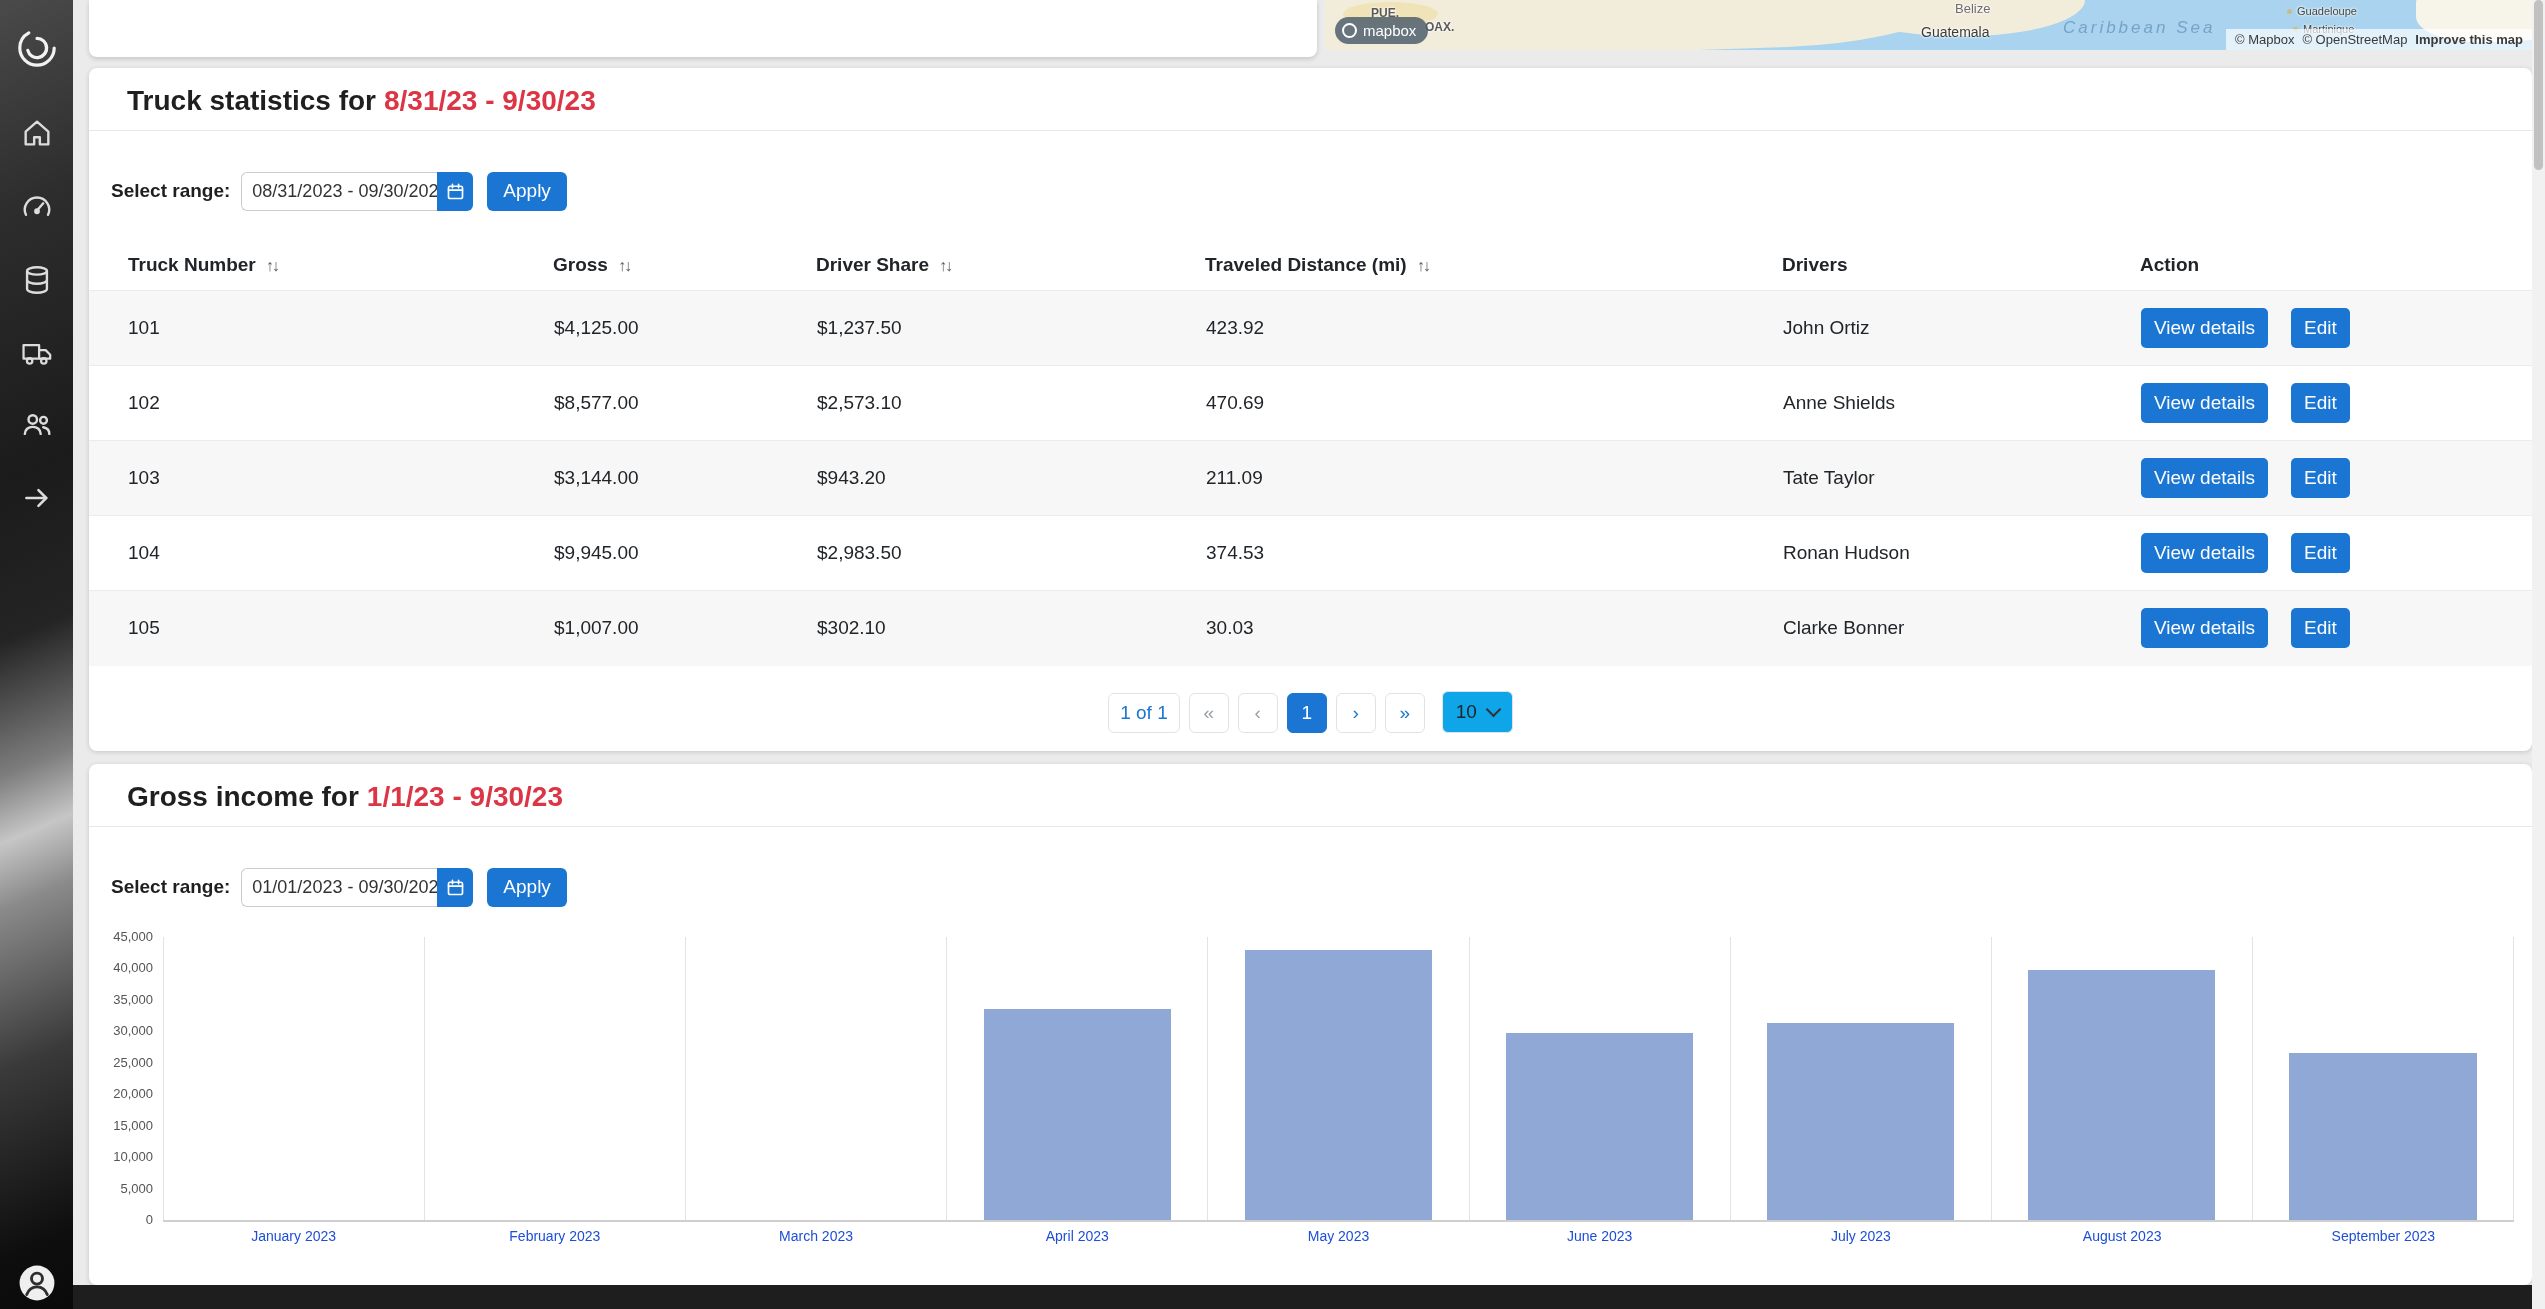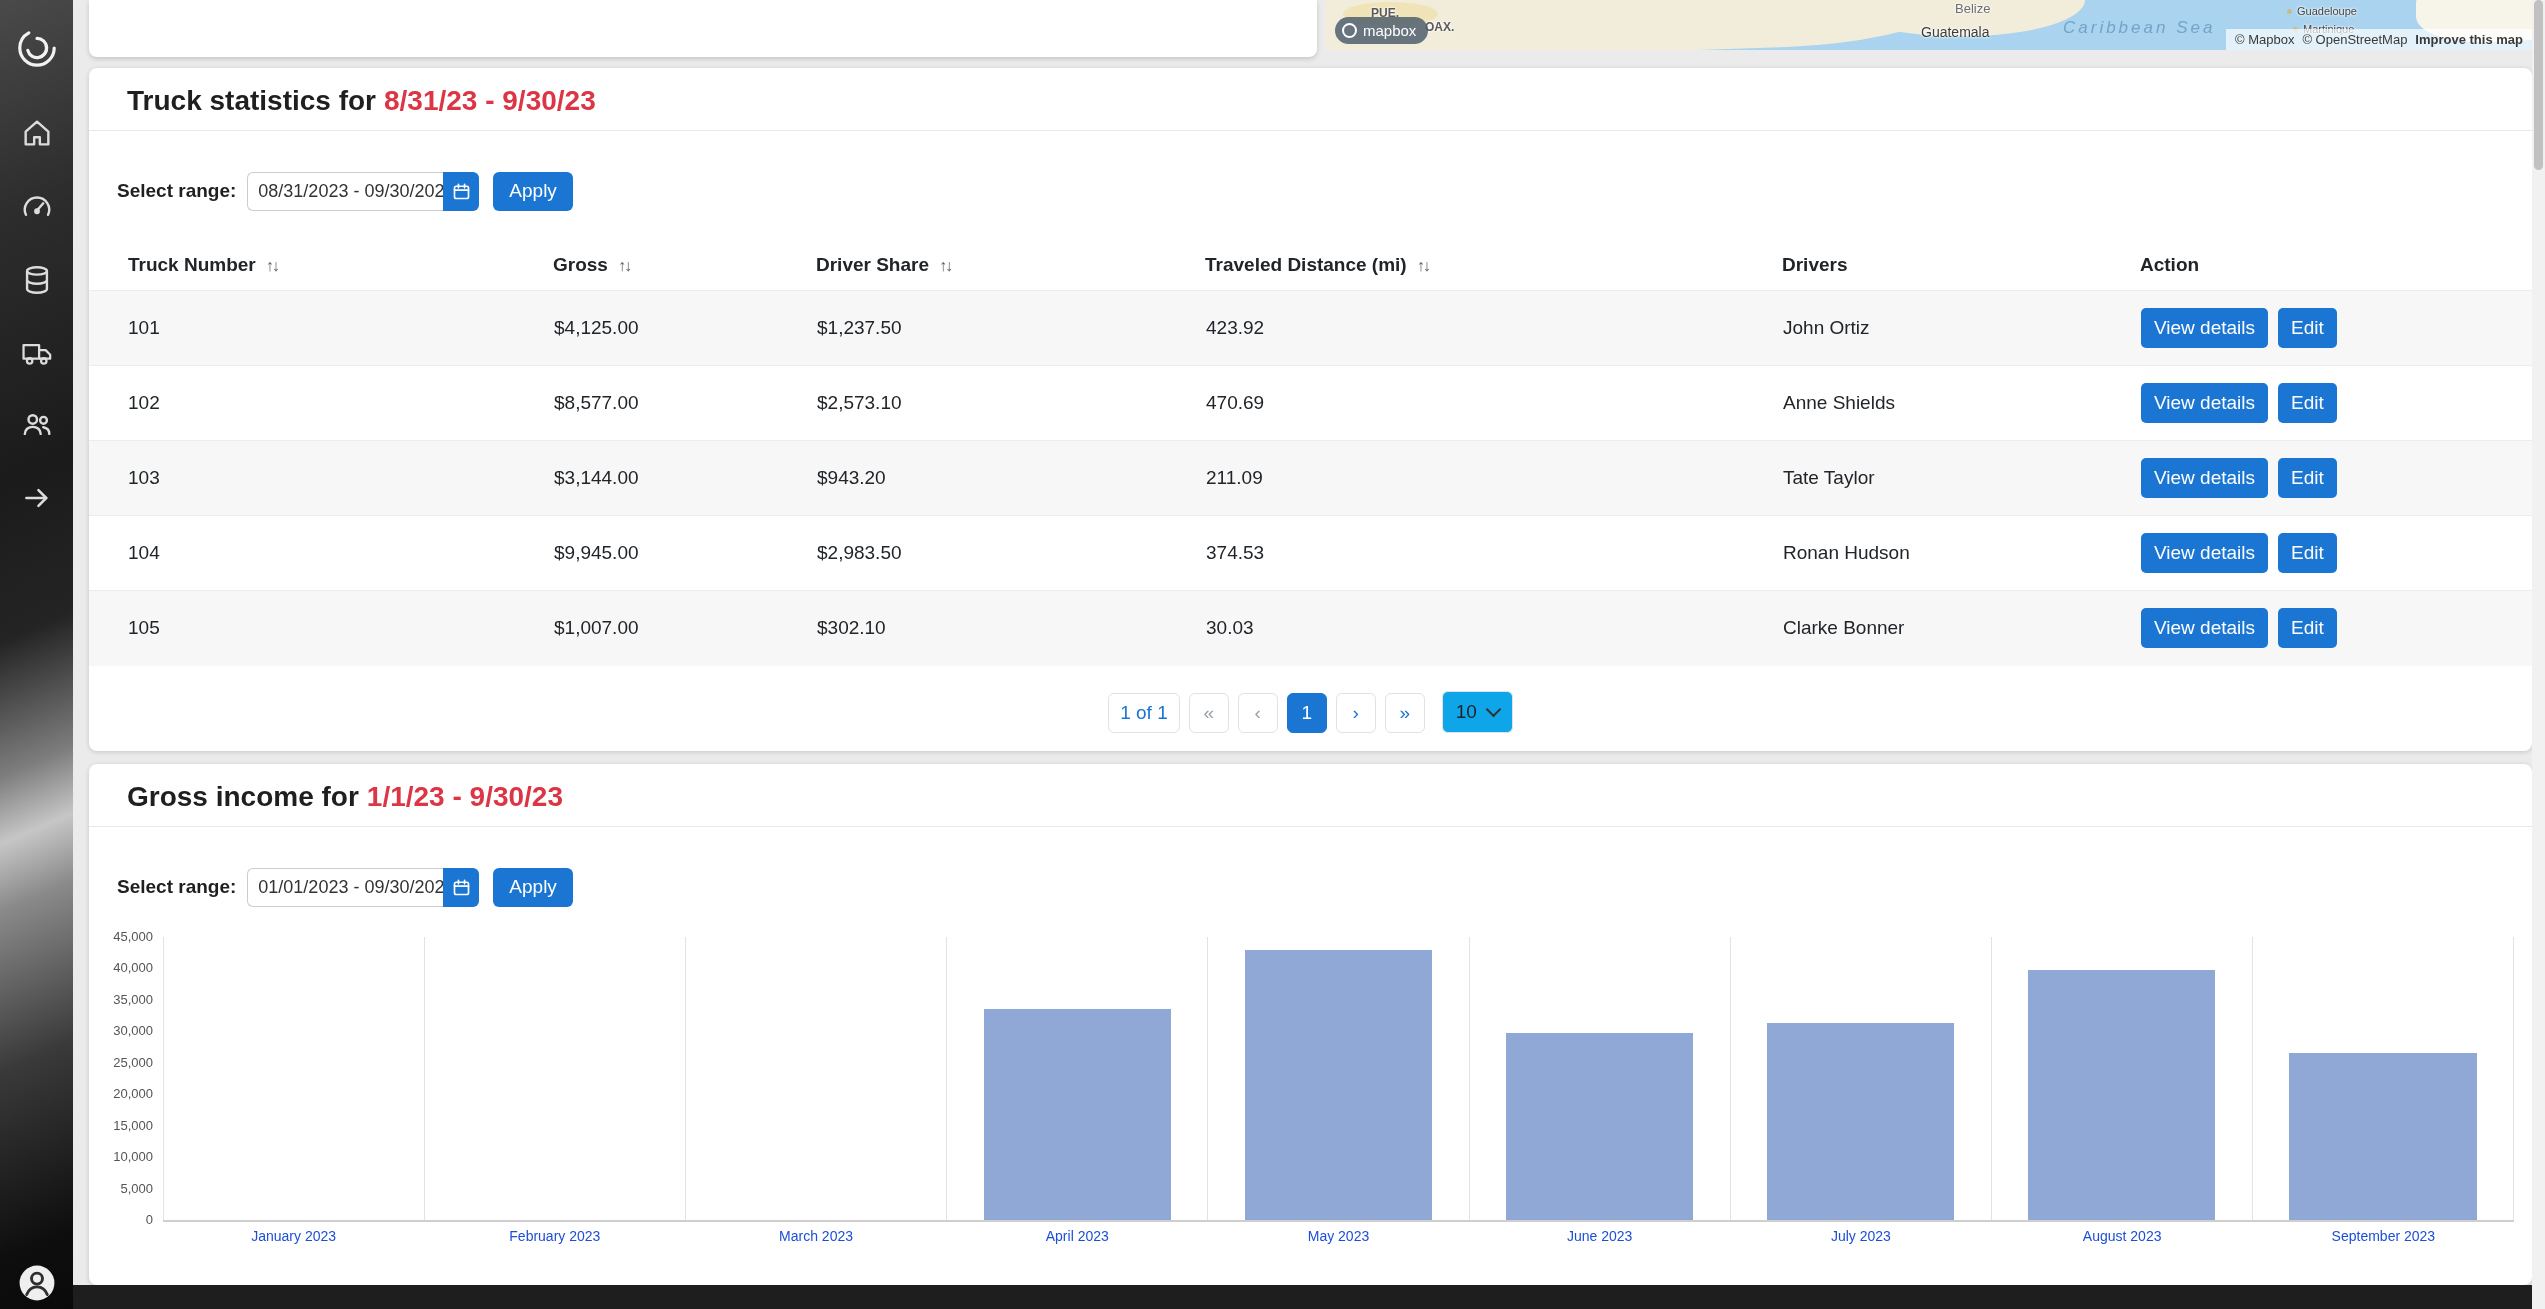--- a/index.html
+++ b/index.html
@@ -37,37 +37,37 @@
   .map-attr span{cursor:pointer;}
 
   
   .card{position:absolute;left:89px;width:2443px;background:#fff;border-radius:8px;box-shadow:0 1px 5px rgba(0,0,0,.16);}
   .truck-card{top:68px;height:683px;}
   .income-card{top:764px;height:521px;}
   .card-title{margin:16px 0 13px 38px;font-size:28px;font-weight:bold;color:#1f1f1f;line-height:33px;}
   .card-title .dates{color:#dc3545;margin-left:8px;}
   .divider{height:1px;background:#e8e8e8;width:100%;}
 
-  .controls{display:flex;align-items:center;margin:40px 0 0 28px;height:40px;}
+  .controls{display:flex;align-items:center;margin:40px 0 0 22px;height:40px;}
   .ctrl-label{font-weight:bold;font-size:19px;color:#1f1f1f;margin-right:11px;}
   .range-input{width:196px;height:39px;border:1px solid #c9cdd2;border-right:none;border-radius:6px 0 0 6px;
     font-size:18px;color:#333;padding:0 0 0 10px;background:#fff;outline:none;font-family:"Liberation Sans",sans-serif;box-sizing:border-box;}
   .cal-btn{width:36px;height:39px;background:var(--accent);border:none;border-radius:0 6px 6px 0;display:flex;align-items:center;justify-content:center;cursor:pointer;}
   .apply-btn{margin-left:14px;height:39px;padding:0 16px;background:var(--accent);color:#fff;border:none;border-radius:6px;font-size:19px;cursor:pointer;font-family:"Liberation Sans",sans-serif;}
 
   
   .truck-table{width:100%;border-collapse:collapse;margin-top:28px;table-layout:fixed;font-size:19px;color:#212529;}
   .truck-table th{text-align:left;font-weight:bold;padding:15px 0 14px;cursor:pointer;}
   .truck-table th.plain{cursor:default;}
   .truck-table th:first-child,.truck-table td:first-child{padding-left:39px;}
   .truck-table tbody tr{border-top:1px solid #ececec;height:75px;}
   .truck-table tbody tr:nth-child(odd){background:#f7f7f7;}
   .truck-table td{vertical-align:middle;}
   .sort{margin-left:10px;color:#5f6368;font-size:16px;letter-spacing:-2px;}
-  .btn{background:var(--accent);color:#fff;border:none;border-radius:5px;font-size:19px;height:40px;padding:0 13px;margin-right:10px;cursor:pointer;font-family:"Liberation Sans",sans-serif;}
+  .btn{background:var(--accent);color:#fff;border:none;border-radius:5px;font-size:19px;height:40px;padding:0 13px;margin-right:23px;cursor:pointer;font-family:"Liberation Sans",sans-serif;}
 
   
   .pagination{display:flex;justify-content:center;align-items:flex-end;gap:9px;margin-top:25px;}
   .page-box{min-width:40px;height:40px;border:1px solid #dfe3e7;border-radius:6px;background:#fff;display:flex;align-items:center;justify-content:center;
     font-size:19px;color:var(--accent);padding:0 11px;box-sizing:border-box;cursor:pointer;font-family:"Liberation Sans",sans-serif;}
   .page-box.summary{cursor:default;}
   .page-box.disabled{color:#98a0a6;cursor:default;}
   .page-box.current{background:var(--accent);color:#fff;border-color:var(--accent);}
   .page-size{margin-left:8px;height:40px;border:1px solid #dfe3e7;border-radius:6px;background:#0ea5e9;display:flex;align-items:center;padding:0 13px;font-size:19px;color:#212529;cursor:pointer;}
   .chev{width:9px;height:9px;border-right:2px solid #333;border-bottom:2px solid #333;transform:rotate(45deg);margin-left:11px;margin-top:-5px;}

